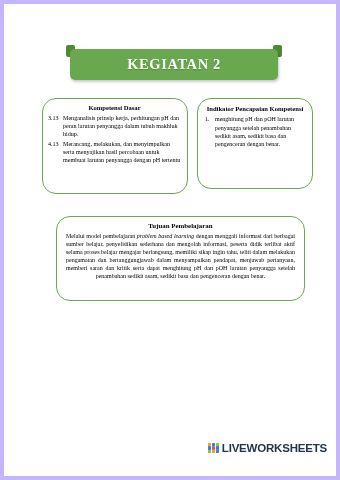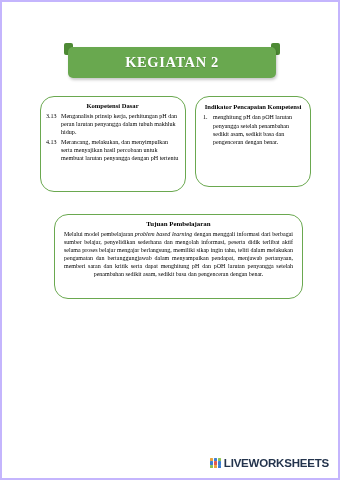--- a/index.html
+++ b/index.html
@@ -6,21 +6,21 @@
   body{
     width:340px;height:480px;
     background:#ffffff;
     font-family:"Liberation Serif", serif;
     overflow:hidden;
     position:relative;
   }
   .page{
     position:absolute;inset:0;
     background:#ffffff;
-    border:2px solid #c4b5fd;
+    border:4px solid #c4b5fd;
     box-sizing:border-box;
   }
 
   
   .banner-wrap{
     position:absolute;
     left:62px;top:41px;
     width:216px;height:38px;
   }
   .banner-notch{
@@ -108,21 +108,21 @@
     text-align:justify;
     text-align-last:center;
     color:#000000;
     margin:0;
   }
   .para em{font-style:italic;}
 
   
   .lw-logo{
     position:absolute;
-    right:9px;bottom:9px;
+    right:9px;bottom:22px;
     display:flex;align-items:center;gap:3px;
   }
   .lw-mark{
     width:11px;height:11px;
     display:grid;
     grid-template-columns:repeat(3,1fr);
     grid-template-rows:repeat(3,1fr);
     gap:.7px;
   }
   .lw-mark i{display:block;border-radius:.5px;}

